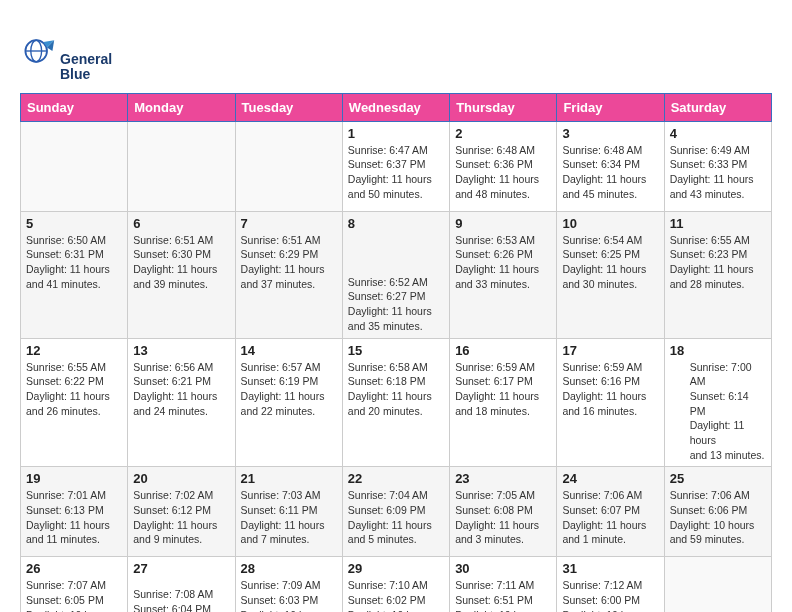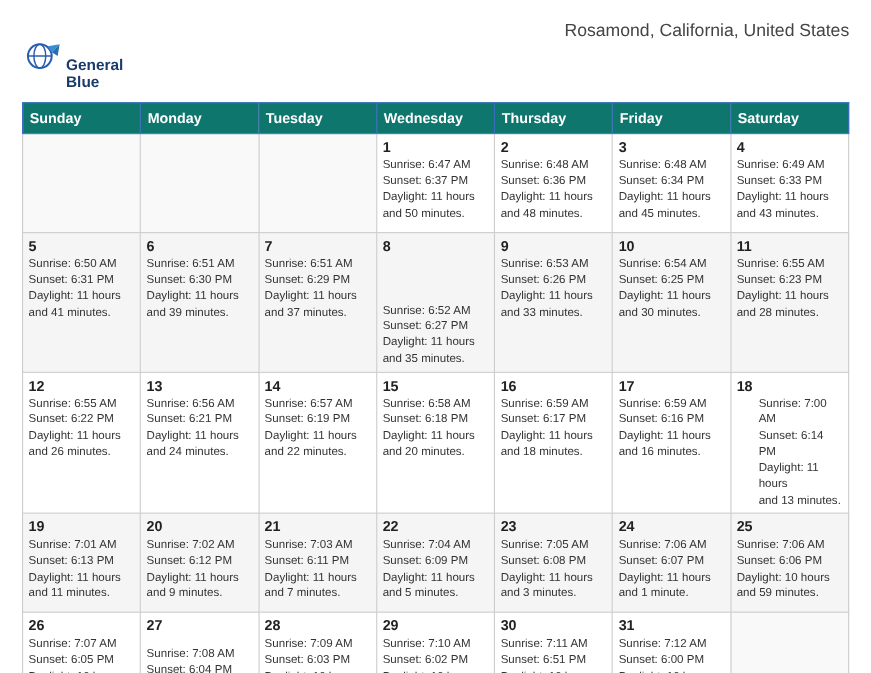--- a/index.html
+++ b/index.html
@@ -43,21 +43,21 @@
     .location {
       font-size: 16px;
       color: #444;
     }
     table {
       width: 100%;
       border-collapse: collapse;
       table-layout: fixed;
     }
     thead th {
-      background: #0f766e;
+      background: #ec4899;
       color: #fff;
       text-align: left;
       padding: 6px 6px;
       font-size: 13px;
       font-weight: bold;
       border: 1px solid #3a6dc0;
     }
     tbody td {
       border: 1px solid #ccc;
       vertical-align: top;
@@ -96,21 +96,20 @@
 
       <path d="M26 10 L38 8 L30 16 Z" fill="#3a8fd0"></path>
       <path d="M30 16 L38 8 L36 20 Z" fill="#2a6db0"></path>
     </svg>
     <div class="logo-text">
       <div>General</div>
       <div>Blue</div>
     </div>
   </div>
   <div class="title-area">
-    <div class="location">Rosamond, California, United States</div>
   </div>
 </div>
 
 <table>
   <thead>
     <tr>
     <th>Sunday</th>
         <th>Monday</th>
         <th>Tuesday</th>
         <th>Wednesday</th>

